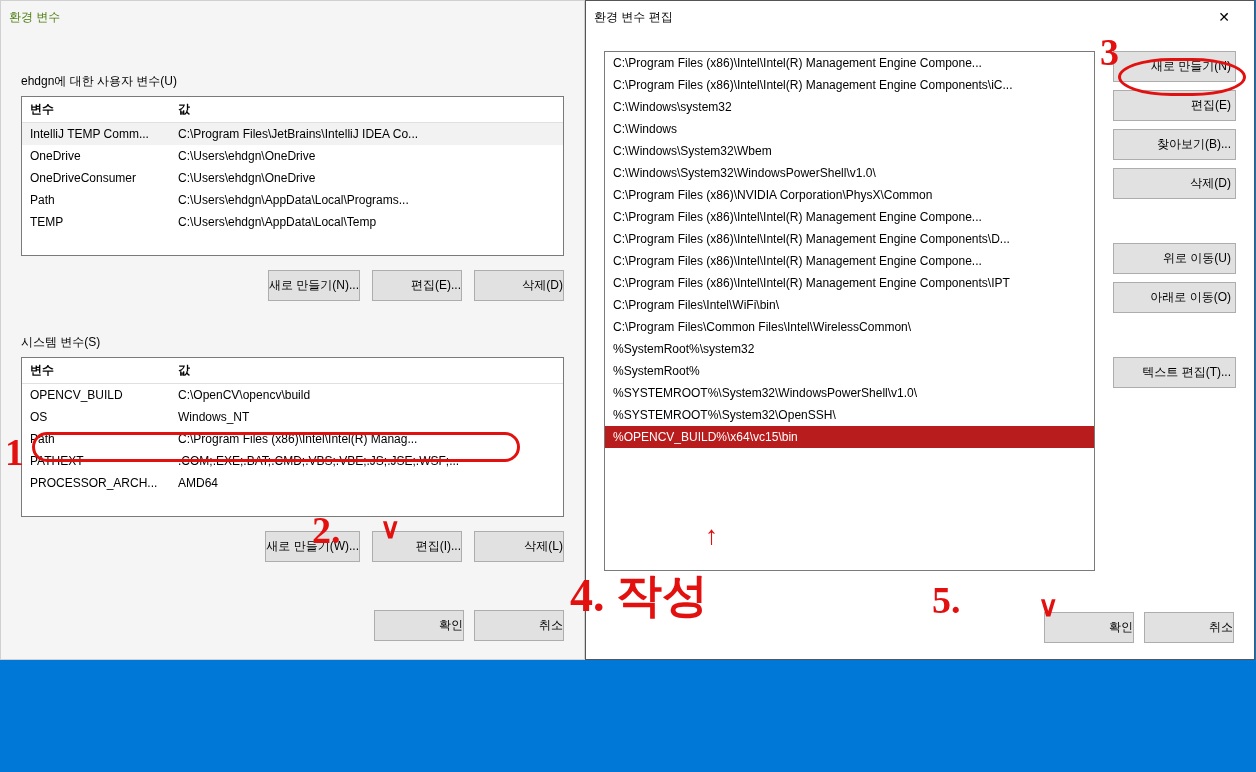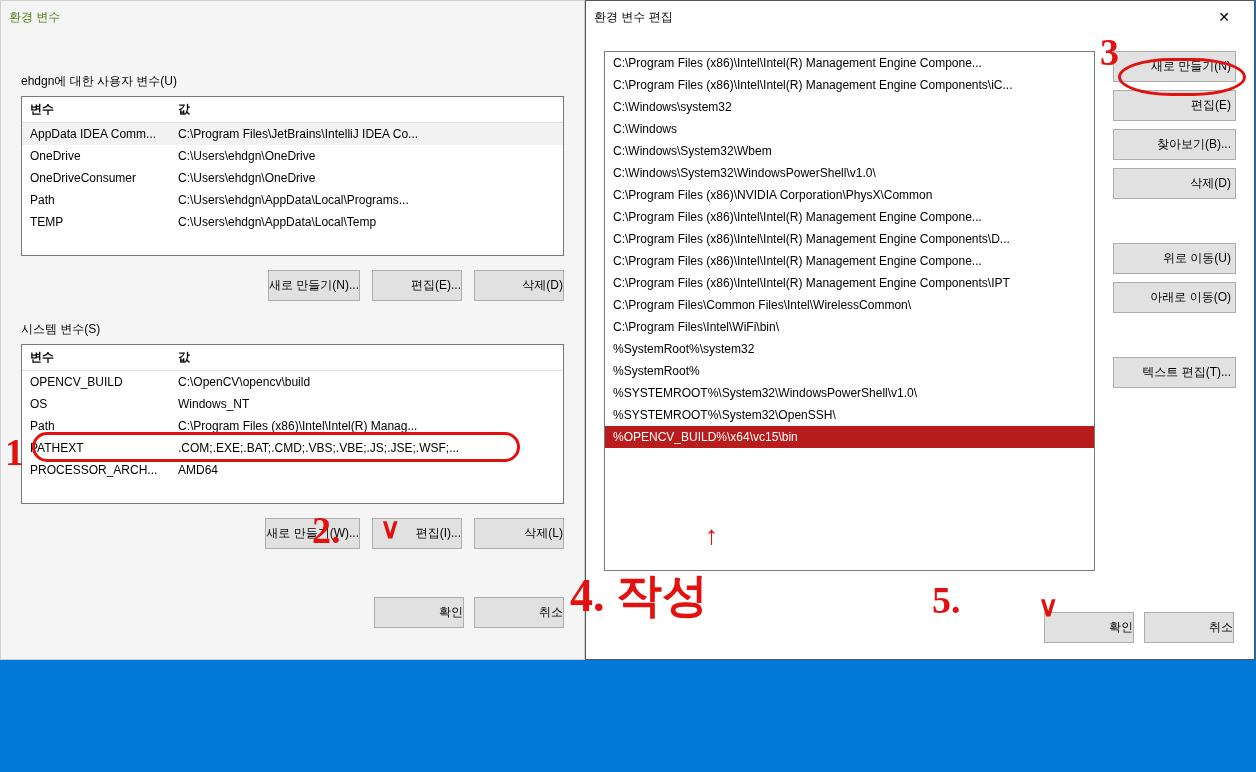--- a/index.html
+++ b/index.html
@@ -196,21 +196,21 @@
   </div>
   <div class="content">
     <div class="section-label">ehdgn에 대한 사용자 변수(U)</div>
     <div class="list-box">
       <div class="list-header">
         <div class="col-var">변수</div>
         <div class="col-val">값</div>
       </div>
       <div id="user-rows">
           <div class="list-row highlight">
-            <div class="col-var">AppData IDEA Comm...</div>
+            <div class="col-var">IntelliJ TEMP Comm...</div>
             <div class="col-val">C:\Program Files\JetBrains\IntelliJ IDEA Co...</div>
           </div>
           <div class="list-row">
             <div class="col-var">OneDrive</div>
             <div class="col-val">C:\Users\ehdgn\OneDrive</div>
           </div>
           <div class="list-row">
             <div class="col-var">OneDriveConsumer</div>
             <div class="col-val">C:\Users\ehdgn\OneDrive</div>
           </div>
@@ -223,21 +223,21 @@
             <div class="col-val">C:\Users\ehdgn\AppData\Local\Temp</div>
           </div>
         </div>
     </div>
     <div class="button-row">
       <button class="btn">새로 만들기(N)...</button>
       <button class="btn">편집(E)...</button>
       <button class="btn">삭제(D)</button>
     </div>
 
-    <div class="section-label" style="margin-top:20px">시스템 변수(S)</div>
+    <div class="section-label" style="margin-top:33px">시스템 변수(S)</div>
     <div class="list-box">
       <div class="list-header">
         <div class="col-var">변수</div>
         <div class="col-val">값</div>
       </div>
       <div id="system-rows">
           <div class="list-row">
             <div class="col-var">OPENCV_BUILD</div>
             <div class="col-val">C:\OpenCV\opencv\build</div>
           </div>
@@ -283,22 +283,22 @@
         <div class="path-row">C:\Program Files (x86)\Intel\Intel(R) Management Engine Components\iC...</div>
         <div class="path-row">C:\Windows\system32</div>
         <div class="path-row">C:\Windows</div>
         <div class="path-row">C:\Windows\System32\Wbem</div>
         <div class="path-row">C:\Windows\System32\WindowsPowerShell\v1.0\</div>
         <div class="path-row">C:\Program Files (x86)\NVIDIA Corporation\PhysX\Common</div>
         <div class="path-row">C:\Program Files (x86)\Intel\Intel(R) Management Engine Compone...</div>
         <div class="path-row">C:\Program Files (x86)\Intel\Intel(R) Management Engine Components\D...</div>
         <div class="path-row">C:\Program Files (x86)\Intel\Intel(R) Management Engine Compone...</div>
         <div class="path-row">C:\Program Files (x86)\Intel\Intel(R) Management Engine Components\IPT</div>
+        <div class="path-row">C:\Program Files\Intel\WiFi\bin\</div>
         <div class="path-row">C:\Program Files\Common Files\Intel\WirelessCommon\</div>
-        <div class="path-row">C:\Program Files\Intel\WiFi\bin\</div>
         <div class="path-row">%SystemRoot%\system32</div>
         <div class="path-row">%SystemRoot%</div>
         <div class="path-row">%SYSTEMROOT%\System32\WindowsPowerShell\v1.0\</div>
         <div class="path-row">%SYSTEMROOT%\System32\OpenSSH\</div>
         <div class="path-row selected">%OPENCV_BUILD%\x64\vc15\bin</div>
       </div>
     <div class="side-buttons">
       <button class="btn">새로 만들기(N)</button>
       <button class="btn">편집(E)</button>
       <button class="btn">찾아보기(B)...</button>

